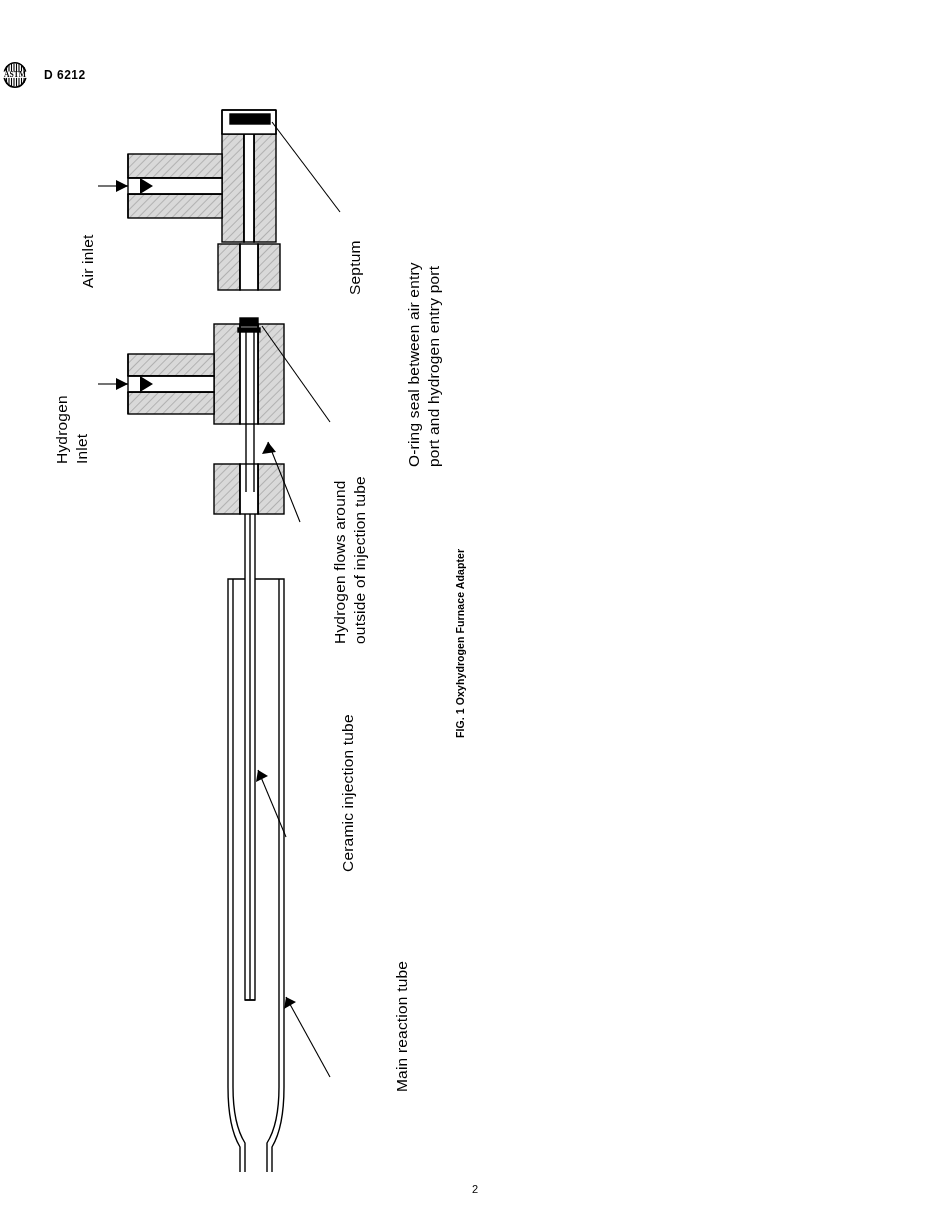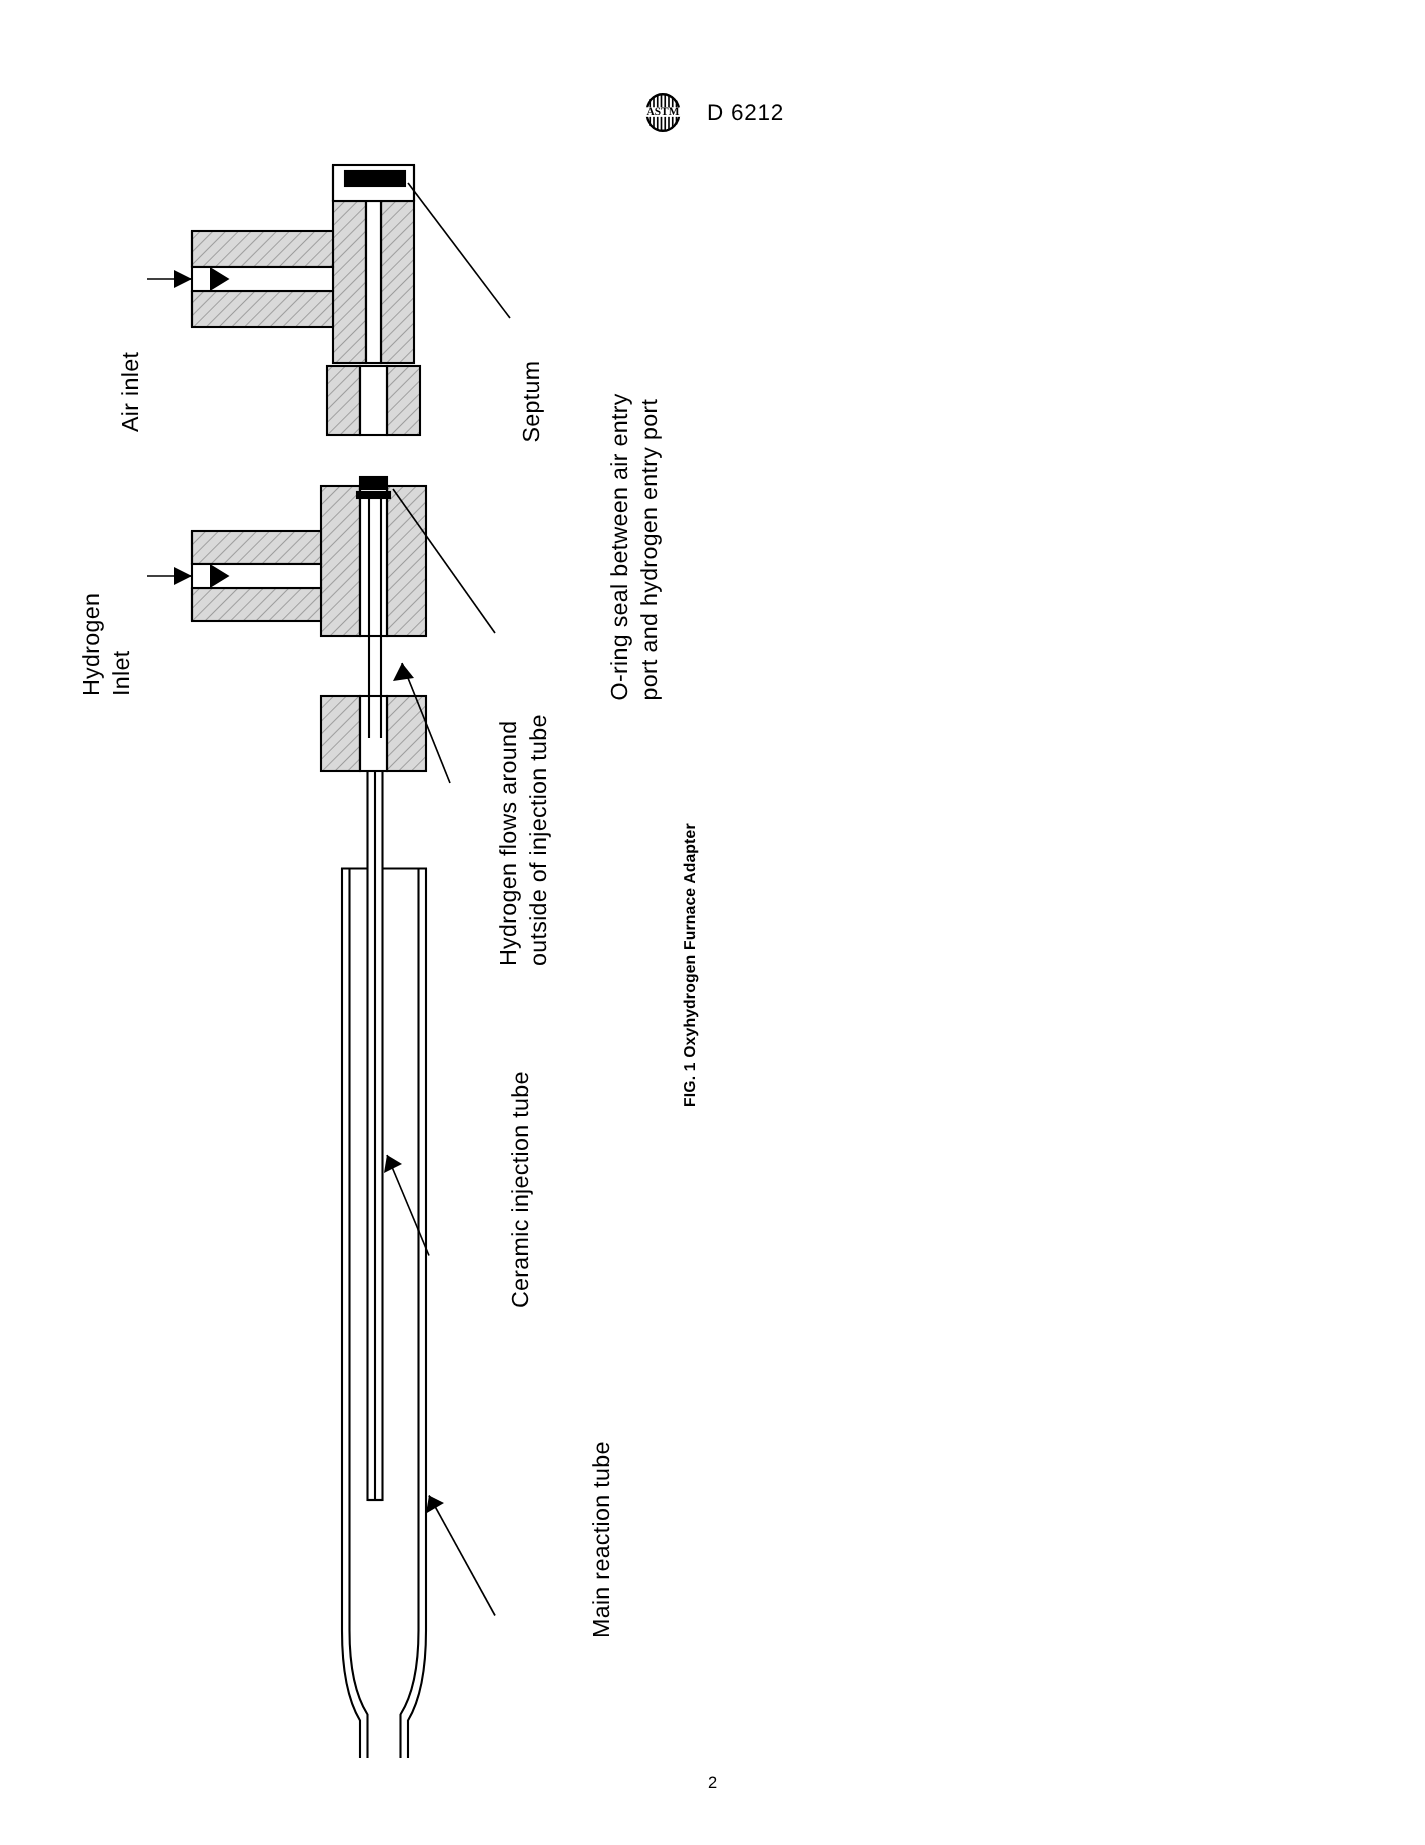--- a/index.html
+++ b/index.html
@@ -18,33 +18,32 @@
 
   
   .header {
     position: absolute;
     top: 58px;
     left: 0;
     width: 950px;
     height: 34px;
     display: flex;
     align-items: center;
-    justify-content: center;
     gap: 14px;
   }
   .astm-logo {
     width: 30px;
     height: 26px;
     position: relative;
     display: inline-block;
   }
   .astm-logo svg { display:block; }
   .doc-id {
-    font-size: 15px;
-    font-weight: normal;
+    font-size: 12px;
+    font-weight: bold;
     letter-spacing: 0.5px;
   }
 
   
   .page-number {
     position: absolute;
     left: 0;
     top: 1183px;
     width: 950px;
     text-align: center;

